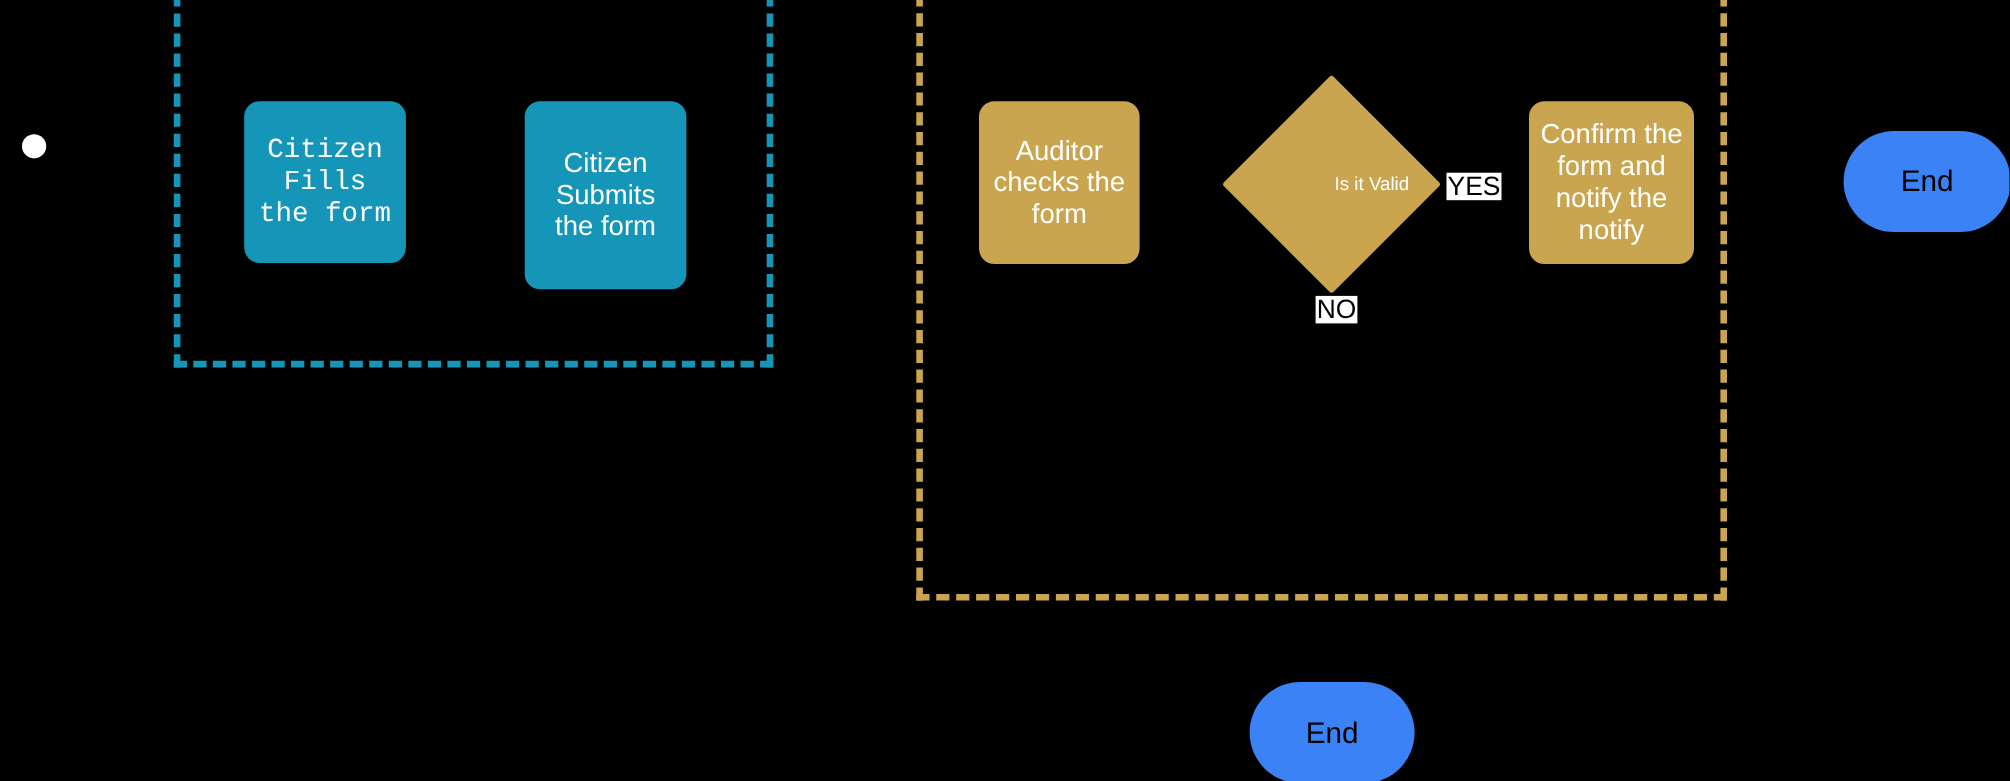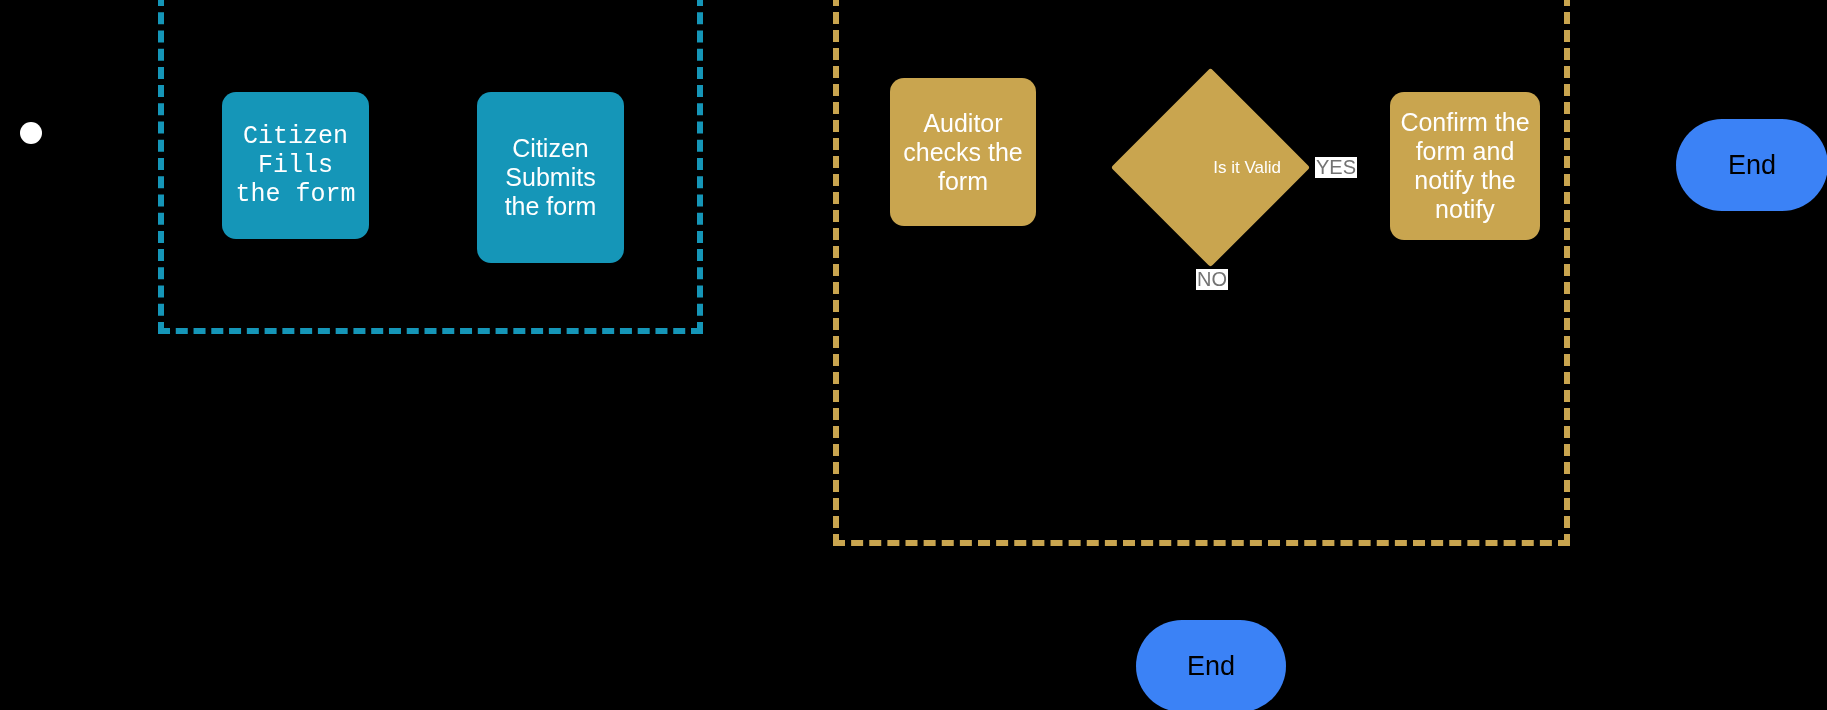--- a/index.html
+++ b/index.html
@@ -74,22 +74,22 @@
     z-index: 2;
     color: #FFFFFF;
     font-size: 17px;
     white-space: nowrap;
   }
 
   
   .edge-label {
     position: absolute;
     background: #FFFFFF;
-    color: #737373;
-    font-size: 20px;
+    color: #000000;
+    font-size: 24px;
     line-height: 1.05;
     padding: 0 1px;
     white-space: nowrap;
   }
 
   
   .terminator {
     position: absolute;
     box-sizing: border-box;
     background: #3b82f6;
@@ -113,21 +113,21 @@
   <div class="start-dot" style="left:20px; top:122px; width:22px; height:22px;"></div>
 
   <div class="node process blue" style="left:222px; top:92px; width:147px; height:147px;font-family:Liberation Mono, monospace;">
     <span>Citizen Fills the form</span>
   </div>
 
   <div class="node process blue" style="left:477px; top:92px; width:147px; height:171px;">
     <span>Citizen Submits the form</span>
   </div>
 
-  <div class="node process gold" style="left:890px; top:78px; width:146px; height:148px;">
+  <div class="node process gold" style="left:890px; top:92px; width:146px; height:148px;">
     <span>Auditor checks the form</span>
   </div>
 
   <div class="decision-wrap" style="left:1140px; top:97px; width:141px; height:141px;">
     <div class="decision-shape"></div>
     <span class="decision-label">Is it Valid</span>
   </div>
 
   <div class="edge-label" style="left:1315px; top:157px;">YES</div>
 

